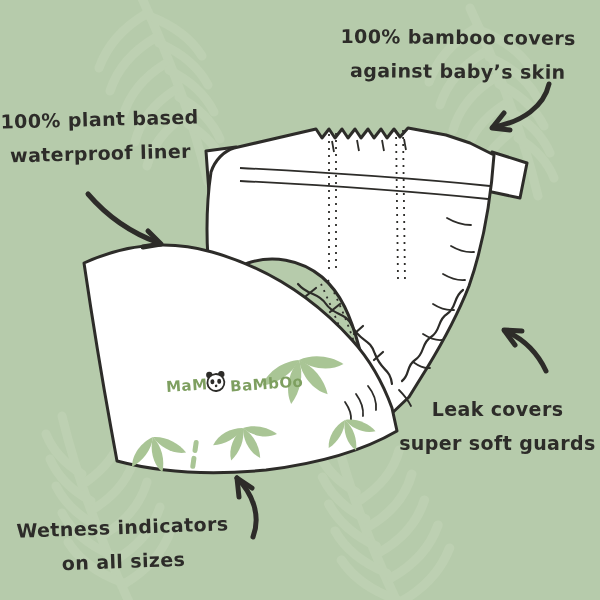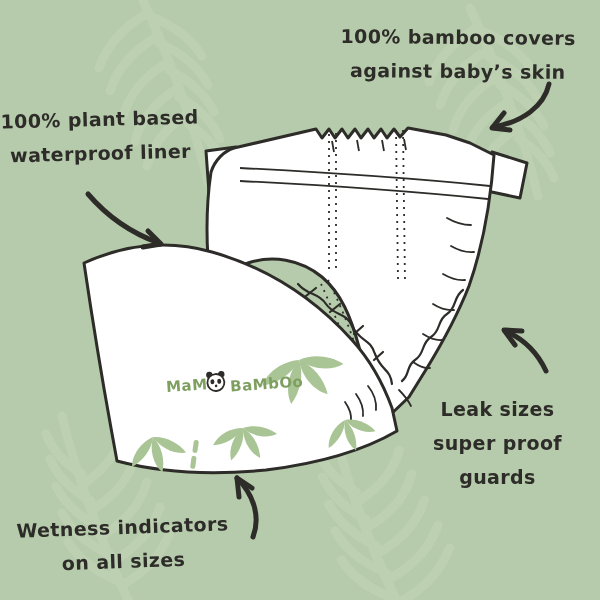--- a/index.html
+++ b/index.html
@@ -169,21 +169,21 @@
 
   <div class="ann ann-tr">
     <span>100% bamboo covers</span>
     <span>against baby’s skin</span>
   </div>
   <div class="ann ann-tl">
     <span>100% plant based</span>
     <span>waterproof liner</span>
   </div>
   <div class="ann ann-r">
-    <span>Leak sizes</span>
-    <span>super proof guards</span>
+    <span>Leak covers</span>
+    <span>super soft guards</span>
   </div>
   <div class="ann ann-bl">
     <span>Wetness indicators</span>
     <span>on all sizes</span>
   </div>
 
 </div>
 
 </body></html>

